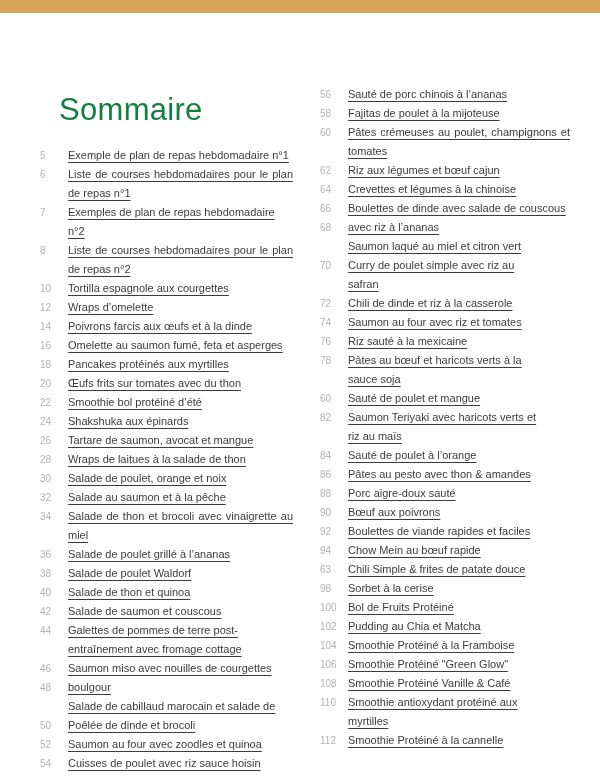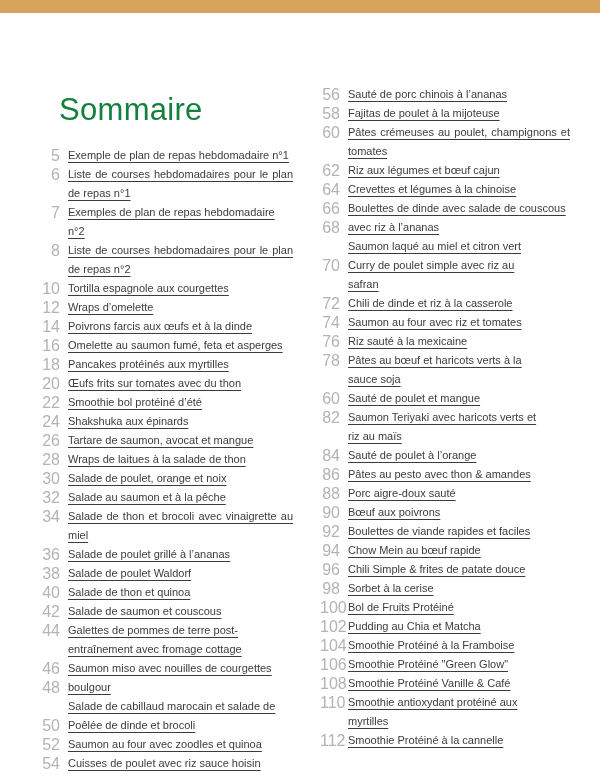--- a/index.html
+++ b/index.html
@@ -20,22 +20,21 @@
     font-weight: 500;
     color: #15803d;
     letter-spacing: 0.3px;
   }
   .col { position: absolute; }
   .col-left  { left: 40px; top: 146px; width: 253px; }
   .col-right { left: 320px; top: 85px; width: 250px; }
   .entry { display: flex; align-items: flex-start; }
   .num {
     flex: none; width: 20px;
-    text-align: right;
-    font-size: 16px; line-height: 19px;
+    font-size: 10px; line-height: 19px;
     color: #b3b3b3;
   }
   .txt {
     flex: 1; margin-left: 8px;
     font-size: 11px; line-height: 19px;
     color: #3c3c3c;
     text-decoration: none;
     cursor: pointer;
   }
   .line {
@@ -345,21 +344,21 @@
         <span class="line">Boulettes de viande rapides et faciles</span>
       </a>
     </div>
     <div class="entry">
       <div class="num">94</div>
       <a class="txt">
         <span class="line">Chow Mein au bœuf rapide</span>
       </a>
     </div>
     <div class="entry">
-      <div class="num">96</div>
+      <div class="num">63</div>
       <a class="txt">
         <span class="line">Chili Simple &amp; frites de patate douce</span>
       </a>
     </div>
     <div class="entry">
       <div class="num">98</div>
       <a class="txt">
         <span class="line">Sorbet à la cerise</span>
       </a>
     </div>

